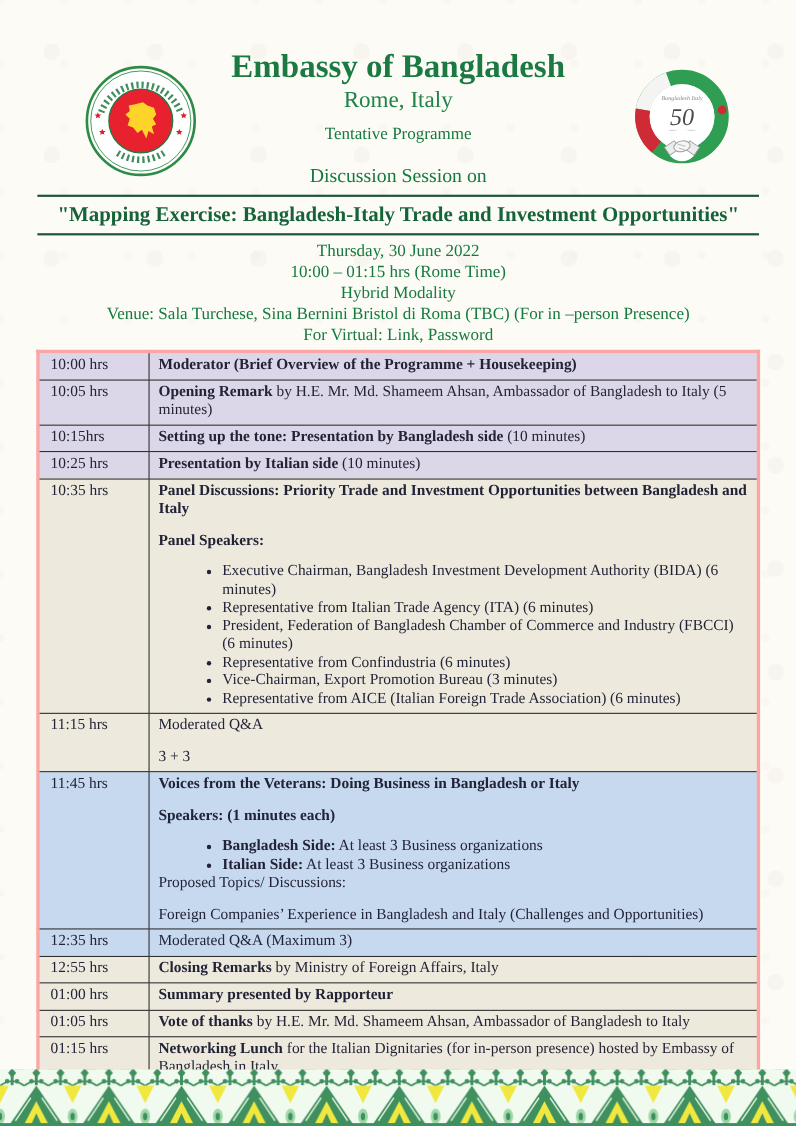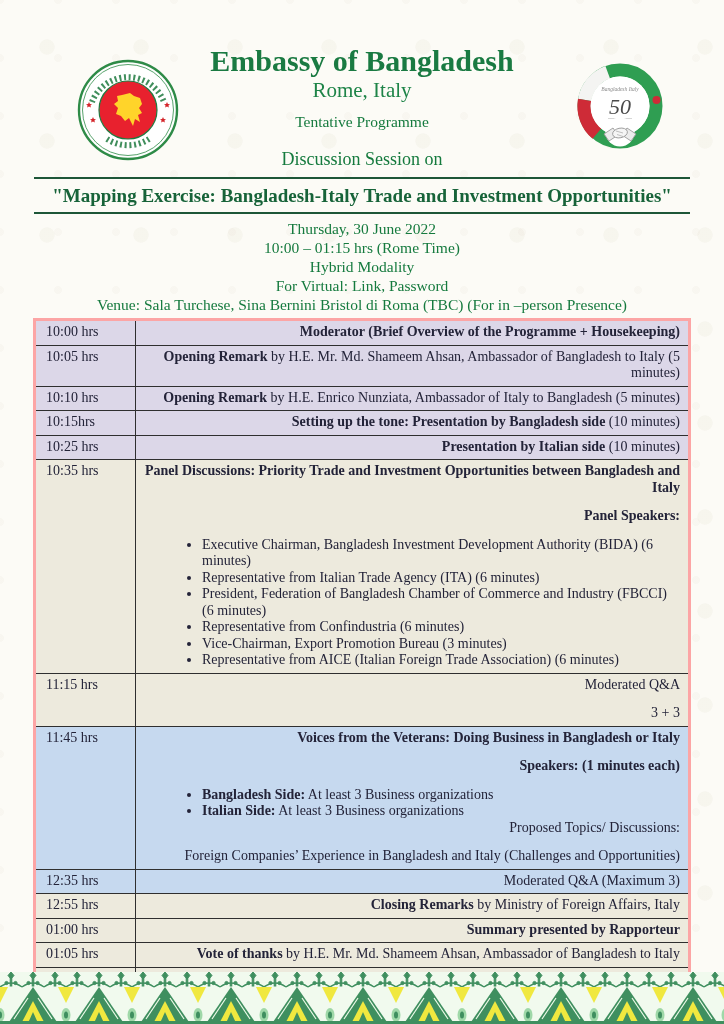--- a/index.html
+++ b/index.html
@@ -35,21 +35,21 @@
   }
   td{
     border:1px solid #2f2f2f;vertical-align:top;
     font-size:14px;line-height:16.5px;color:#232338;
     padding:3px 8px 4px 8px;
   }
   td.time{width:81px;padding-left:10px;}
   .bg-lavender{background:#dcd7e8;}
   .bg-beige{background:#edeadd;}
   .bg-blue{background:#c6d9ef;}
-  .para{margin:0;text-align:right;}
+  .para{margin:0;}
   .gap{height:12px;}
   ul{margin:0;padding-left:58px;}
   li{margin:0;padding:0;line-height:16.5px;}
   .footer-art{position:absolute;left:0;bottom:0;width:724px;height:52px;}
   b{font-weight:bold;}
 </style>
 </head>
 <body>
 
 <div class="page">
@@ -100,42 +100,36 @@
   </header>
 
   <div class="rule"></div>
   <div class="session-title">"Mapping Exercise: Bangladesh-Italy Trade and Investment Opportunities"</div>
   <div class="rule rule2"></div>
 
   <div class="details">
     <div>Thursday, 30 June 2022</div>
     <div>10:00 – 01:15 hrs (Rome Time)</div>
     <div>Hybrid Modality</div>
+    <div>Venue: Sala Turchese, Sina Bernini Bristol di Roma (TBC) (For in –person Presence)</div>
     <div>For Virtual: Link, Password</div>
-    <div>Venue: Sala Turchese, Sina Bernini Bristol di Roma (TBC) (For in –person Presence)</div>
   </div>
 
   <table>
     <tbody>
         <tr class="bg-lavender">
           <td class="time">10:00 hrs</td>
           <td>
             <div class="para"><b>Moderator (Brief Overview of the Programme + Housekeeping)</b></div>
           </td>
         </tr>
         <tr class="bg-lavender">
           <td class="time">10:05 hrs</td>
           <td>
             <div class="para"><b>Opening Remark</b><span> by H.E. Mr. Md. Shameem Ahsan, Ambassador of Bangladesh to Italy (5 minutes)</span></div>
-          </td>
-        </tr>
-        <tr class="bg-lavender">
-          <td class="time">10:10 hrs</td>
-          <td>
-            <div class="para"><b>Opening Remark</b><span> by H.E. Enrico Nunziata, Ambassador of Italy to Bangladesh (5 minutes)</span></div>
           </td>
         </tr>
         <tr class="bg-lavender">
           <td class="time">10:15hrs</td>
           <td>
             <div class="para"><b>Setting up the tone: Presentation by Bangladesh side</b><span> (10 minutes)</span></div>
           </td>
         </tr>
         <tr class="bg-lavender">
           <td class="time">10:25 hrs</td>

